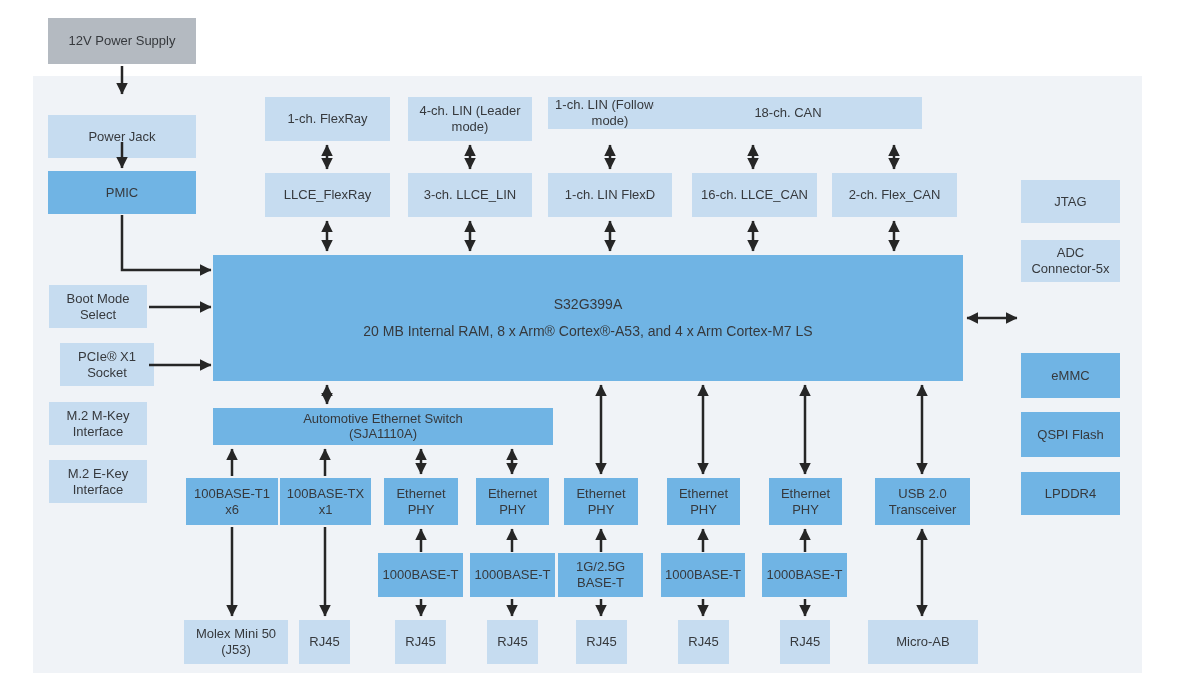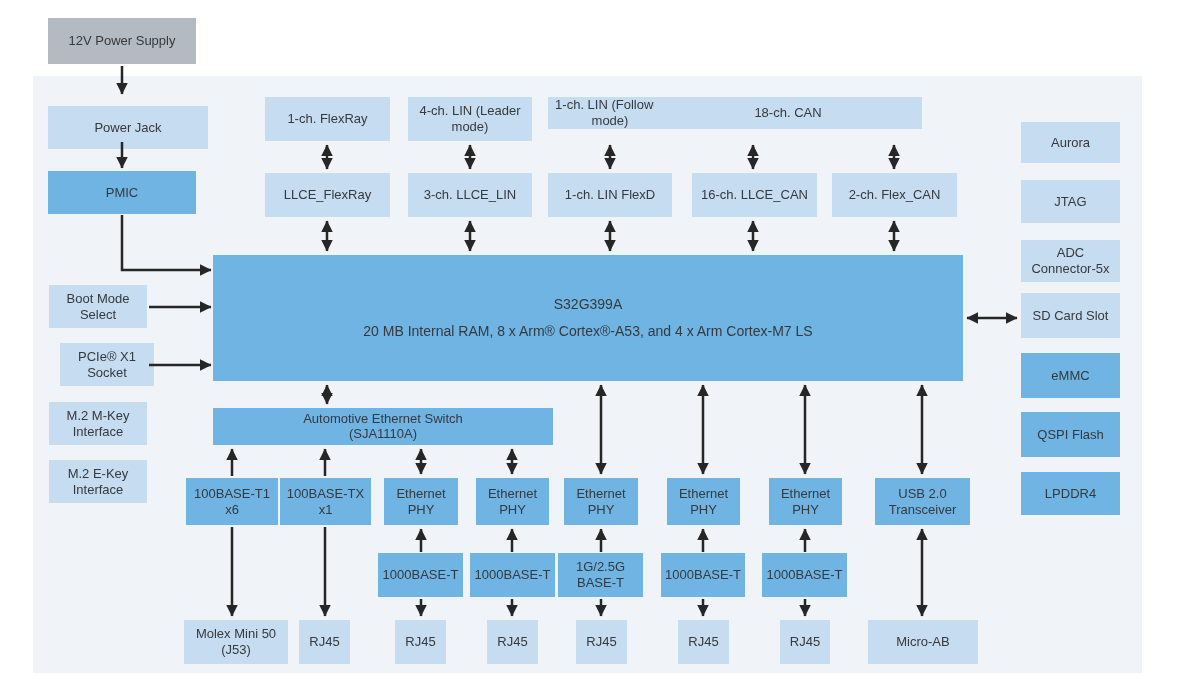--- a/index.html
+++ b/index.html
@@ -24,21 +24,21 @@
   .edges  { position:absolute; left:0; top:0; pointer-events:none; }
   .edge   { stroke:var(--arrow,#262626); stroke-width:2.5; fill:none; }
 </style>
 </head>
 <body>
 
 <div class="canvas">
   <div class="panel"></div>
 
   <div class="node gray" style="left:48px;top:18px;width:148px;height:46px">12V Power Supply</div>
-  <div class="node light" style="left:48px;top:106px;width:160px;height:43px">Power Jack</div>
+  <div class="node light" style="left:48px;top:115px;width:148px;height:43px">Power Jack</div>
   <div class="node light" style="left:49px;top:285px;width:98px;height:43px">Boot Mode Select</div>
   <div class="node medium" style="left:48px;top:171px;width:148px;height:43px">PMIC</div>
   <div class="node light" style="left:60px;top:343px;width:94px;height:43px">PCIe® X1 Socket</div>
   <div class="node light" style="left:49px;top:402px;width:98px;height:43px">M.2 M-Key Interface</div>
   <div class="node light" style="left:49px;top:460px;width:98px;height:43px">M.2 E-Key Interface</div>
 
   <div class="node light" style="left:265px;top:97px;width:125px;height:44px">1-ch. FlexRay</div>
   <div class="node light" style="left:408px;top:97px;width:124px;height:44px">4-ch. LIN (Leader mode)</div>
   <div class="node light" style="left:548px;top:97px;width:124px;height:32px">1-ch. LIN (Follower mode)</div>
   <div class="node light" style="left:654px;top:97px;width:268px;height:32px">18-ch. CAN</div>
@@ -47,24 +47,22 @@
   <div class="node light" style="left:408px;top:173px;width:124px;height:44px">3-ch. LLCE_LIN</div>
   <div class="node light" style="left:548px;top:173px;width:124px;height:44px">1-ch. LIN FlexD</div>
   <div class="node light" style="left:692px;top:173px;width:125px;height:44px">16-ch. LLCE_CAN</div>
   <div class="node light" style="left:832px;top:173px;width:125px;height:44px">2-ch. Flex_CAN</div>
 
   <div class="node medium soc" style="left:213px;top:255px;width:750px;height:126px">
     <div class="t">S32G399A</div>
     <div>20 MB Internal RAM, 8 x Arm® Cortex®-A53, and 4 x Arm Cortex-M7 LS</div>
   </div>
 
-  <div class="node light" style="left:1021px;top:122px;width:99px;height:41px">Aurora</div>
   <div class="node light" style="left:1021px;top:180px;width:99px;height:43px">JTAG</div>
   <div class="node light" style="left:1021px;top:240px;width:99px;height:42px">ADC Connector-5x</div>
-  <div class="node light" style="left:1021px;top:293px;width:99px;height:45px">SD Card Slot</div>
   <div class="node medium" style="left:1021px;top:353px;width:99px;height:45px">eMMC</div>
   <div class="node medium" style="left:1021px;top:412px;width:99px;height:45px">QSPI Flash</div>
   <div class="node medium" style="left:1021px;top:472px;width:99px;height:43px">LPDDR4</div>
 
   <div class="node medium" style="left:213px;top:408px;width:340px;height:37px;line-height:1.15">
     <div>Automotive Ethernet Switch</div>
     <div>(SJA1110A)</div>
   </div>
 
   <div class="node medium" style="left:186px;top:478px;width:92px;height:47px">100BASE-T1 x6</div>

